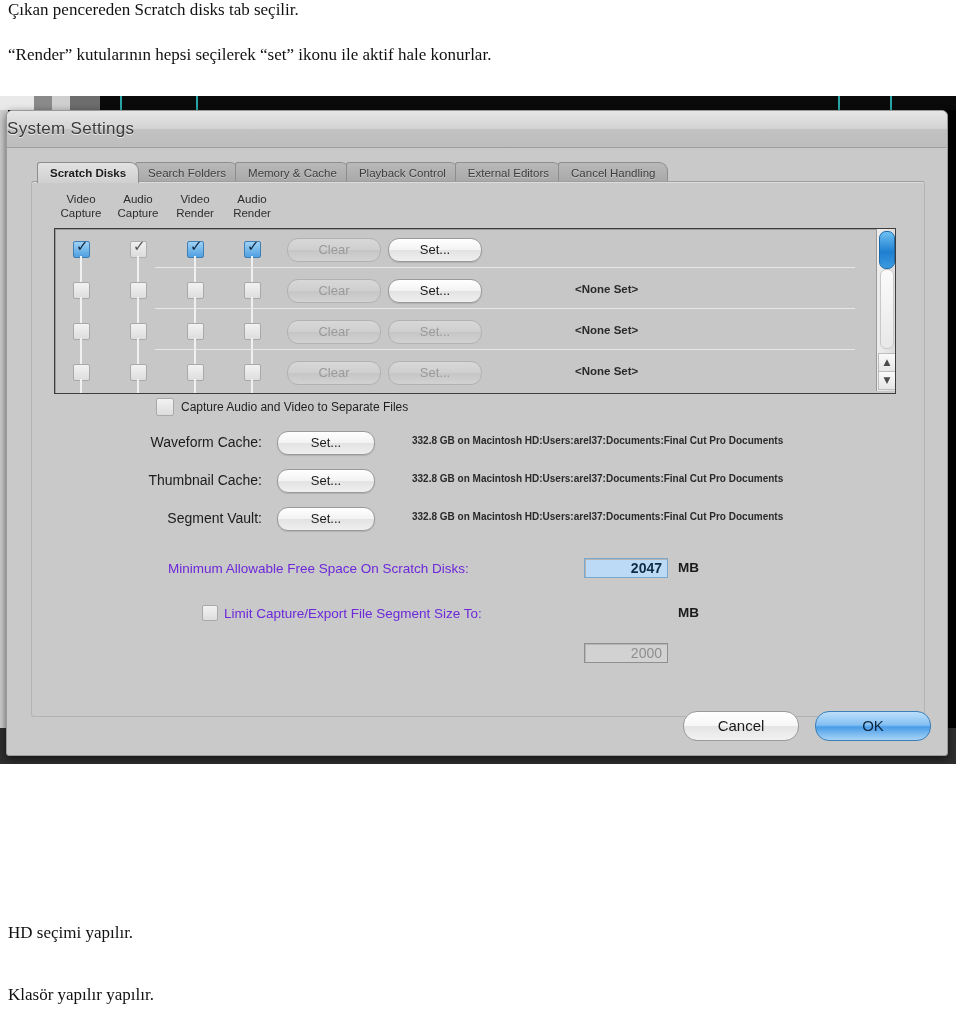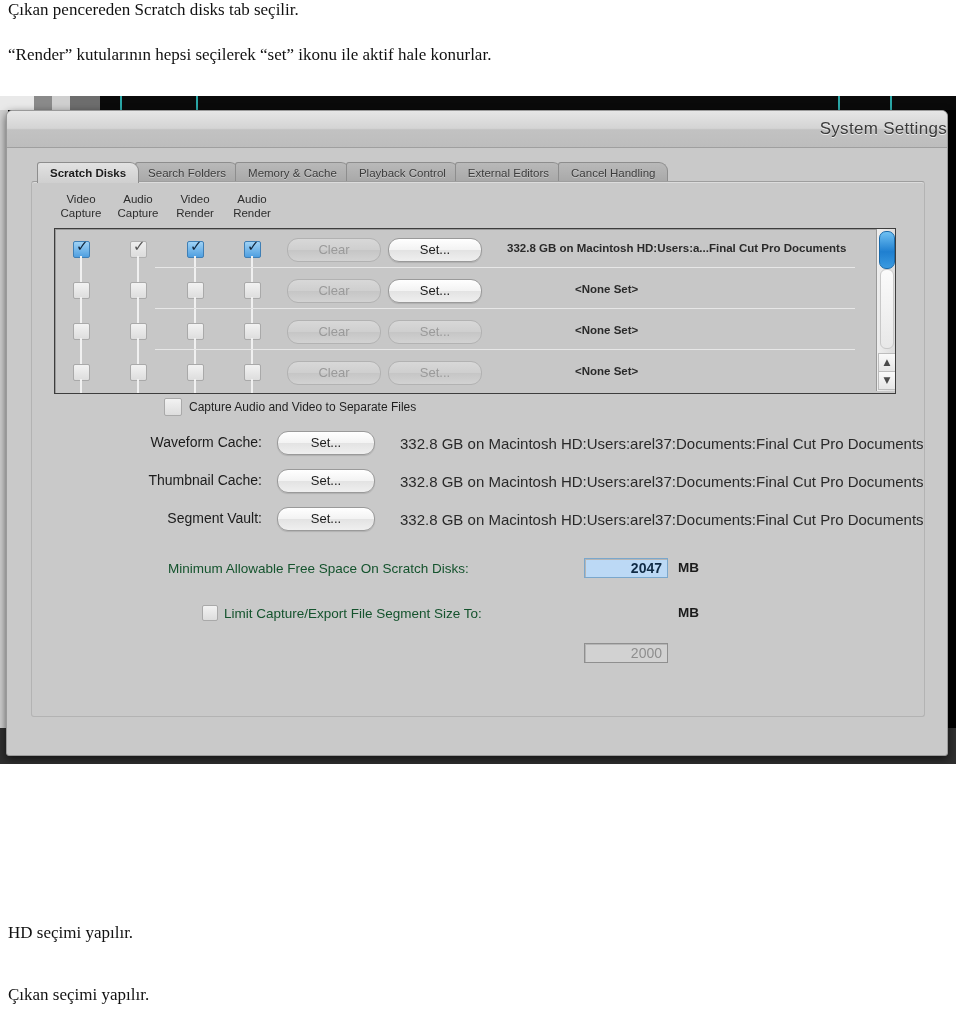--- a/index.html
+++ b/index.html
@@ -49,21 +49,21 @@
     border:1px solid #9a9a9a;
     border-radius:6px 6px 3px 3px;
     box-shadow:0 3px 8px rgba(0,0,0,.6);
     font-family:"Liberation Sans", sans-serif;
   }
   #titlebar{
     height:36px;
     background:linear-gradient(180deg,#e6e6e6 0%,#d4d4d4 48%,#c2c2c2 52%,#bdbdbd 100%);
     border-bottom:1px solid #9f9f9f;
     border-radius:5px 5px 0 0;
-    display:flex;align-items:center;justify-content:flex-end;
+    display:flex;align-items:center;justify-content:flex-start;
   }
   #dialog-title{
     font-size:17px;color:#3a3a3a;letter-spacing:.3px;
     text-shadow:0 1px 0 rgba(255,255,255,.7);
   }
 
   
   #tabstrip{
     position:absolute;left:30px;top:50px;width:880px;height:22px;
     display:flex;align-items:flex-end;
@@ -177,43 +177,43 @@
     background:linear-gradient(180deg,#fafafa,#e6e6e6);
     border:1px solid #bdbdbd;
     font-size:9px;color:#4a4a4a;text-align:center;line-height:16px;
     font-family:"DejaVu Sans", sans-serif;
   }
   #scroll-up{top:124px;}
   #scroll-down{top:142px;}
 
   
   #sepfiles{
-    position:absolute;left:132px;top:216px;display:flex;align-items:center;gap:7px;text-align:center;
+    position:absolute;left:124px;top:216px;display:flex;align-items:center;gap:7px;text-align:center;
   }
   #sepfiles .cb{position:relative;}
   #sepfiles-label{font-size:12px;color:#1f1f1f;}
 
   
   .cache-row{position:absolute;left:0;width:892px;height:26px;}
   .cache-label{
     position:absolute;left:80px;width:150px;text-align:right;
     font-size:14px;color:#1b1b1b;line-height:24px;
   }
   .cache-set{
     position:absolute;left:245px;top:1px;width:96px;
   }
   .cache-path{
-    position:absolute;left:368px;top:5px;font-size:15px;color:#2a2a2a;
-    font-weight:normal;white-space:nowrap;
+    position:absolute;left:380px;top:5px;font-size:10px;color:#2a2a2a;
+    font-weight:bold;white-space:nowrap;
   }
 
   
   .limit-row{position:absolute;height:24px;}
   .limit-label{
-    position:absolute;font-size:13.5px;color:#14532d;line-height:22px;white-space:nowrap;
+    position:absolute;font-size:13.5px;color:#6d28d9;line-height:22px;white-space:nowrap;
   }
   .numfield{
     position:absolute;width:84px;height:20px;line-height:19px;
     text-align:right;padding-right:5px;box-sizing:border-box;
     font-size:14px;font-weight:bold;
     background:#d2d2d2;border:1px solid #8f8f8f;
     box-shadow:inset 1px 1px 0 #b5b5b5;
   }
   .numfield.focused{background:#bcd9f5;color:#102a44;border-color:#7aa7cc;}
   .numfield.dim{color:#8e8e8e;font-weight:normal;margin-top:40px;}
@@ -233,21 +233,21 @@
     background:linear-gradient(180deg,#bddffa 0%,#84c0f2 46%,#4a9de8 54%,#a8d4f7 100%);
     border:1px solid #3c7fb8;color:#0d2740;
   }
 </style>
 </head>
 <body>
 
 <div class="doc-line" id="doc-l1">Çıkan pencereden Scratch disks tab seçilir.</div>
 <div class="doc-line" id="doc-l2">“Render”  kutularının hepsi seçilerek “set”  ikonu ile aktif hale konurlar.</div>
 <div class="doc-line" id="doc-l3">HD seçimi yapılır.</div>
-<div class="doc-line" id="doc-l4">Çıkan seçimi yapılır.</div>
+<div class="doc-line" id="doc-l4">Klasör yapılır yapılır.</div>
 
 <div id="shot">
 
   <div id="shot-top-strip">
     <div class="tick" style="left:120px"></div>
     <div class="tick" style="left:196px"></div>
     <div class="tick" style="left:838px"></div>
     <div class="tick" style="left:890px"></div>
   </div>
 
@@ -313,21 +313,20 @@
             </div>
           <div class="cb on" style="left:189px;top:12px">
               <span class="tick-glyph">✓</span>
             </div>
           <div class="stem" style="left:25px;top:27px;height:14px"></div>
           <div class="stem" style="left:82px;top:27px;height:14px"></div>
           <div class="stem" style="left:139px;top:27px;height:14px"></div>
           <div class="stem" style="left:196px;top:27px;height:14px"></div>
           <div class="pillbtn disabled" style="left:232px;top:9px;width:92px">Clear</div>
           <div class="pillbtn" style="left:333px;top:9px;width:92px">Set...</div>
-          <div class="pathtext" style="left:452px;top:13px">332.8 GB on  Macintosh HD:Users:a...Final Cut Pro Documents</div>
           <div class="rowsep" style="top:38px"></div>
         </div>
 
         <div class="disk-row" style="top:41px">
           <div class="cb off" style="left:18px;top:12px"></div>
           <div class="cb off" style="left:75px;top:12px"></div>
           <div class="cb off" style="left:132px;top:12px"></div>
           <div class="cb off" style="left:189px;top:12px"></div>
           <div class="stem" style="left:25px;top:0px;height:12px"></div>
           <div class="stem" style="left:82px;top:0px;height:12px"></div>
@@ -420,15 +419,19 @@
       <div class="limit-row" style="left:0;top:421px;width:892px">
         <div class="cb off" style="left:170px;top:2px;width:14px;height:14px"></div>
         <div class="limit-label" style="left:192px">Limit Capture/Export File Segment Size To:</div>
         <div class="numfield dim" style="left:552px;top:0px">2000</div>
         <div class="unit" style="left:646px">MB</div>
       </div>
 
 
     </div>
 
+    <div id="footer-btns">
+      <div class="footbtn" id="cancel-button">Cancel</div>
+      <div class="footbtn" id="ok-button">OK</div>
+    </div>
 
   </div>
 </div>
 
 </body></html>

